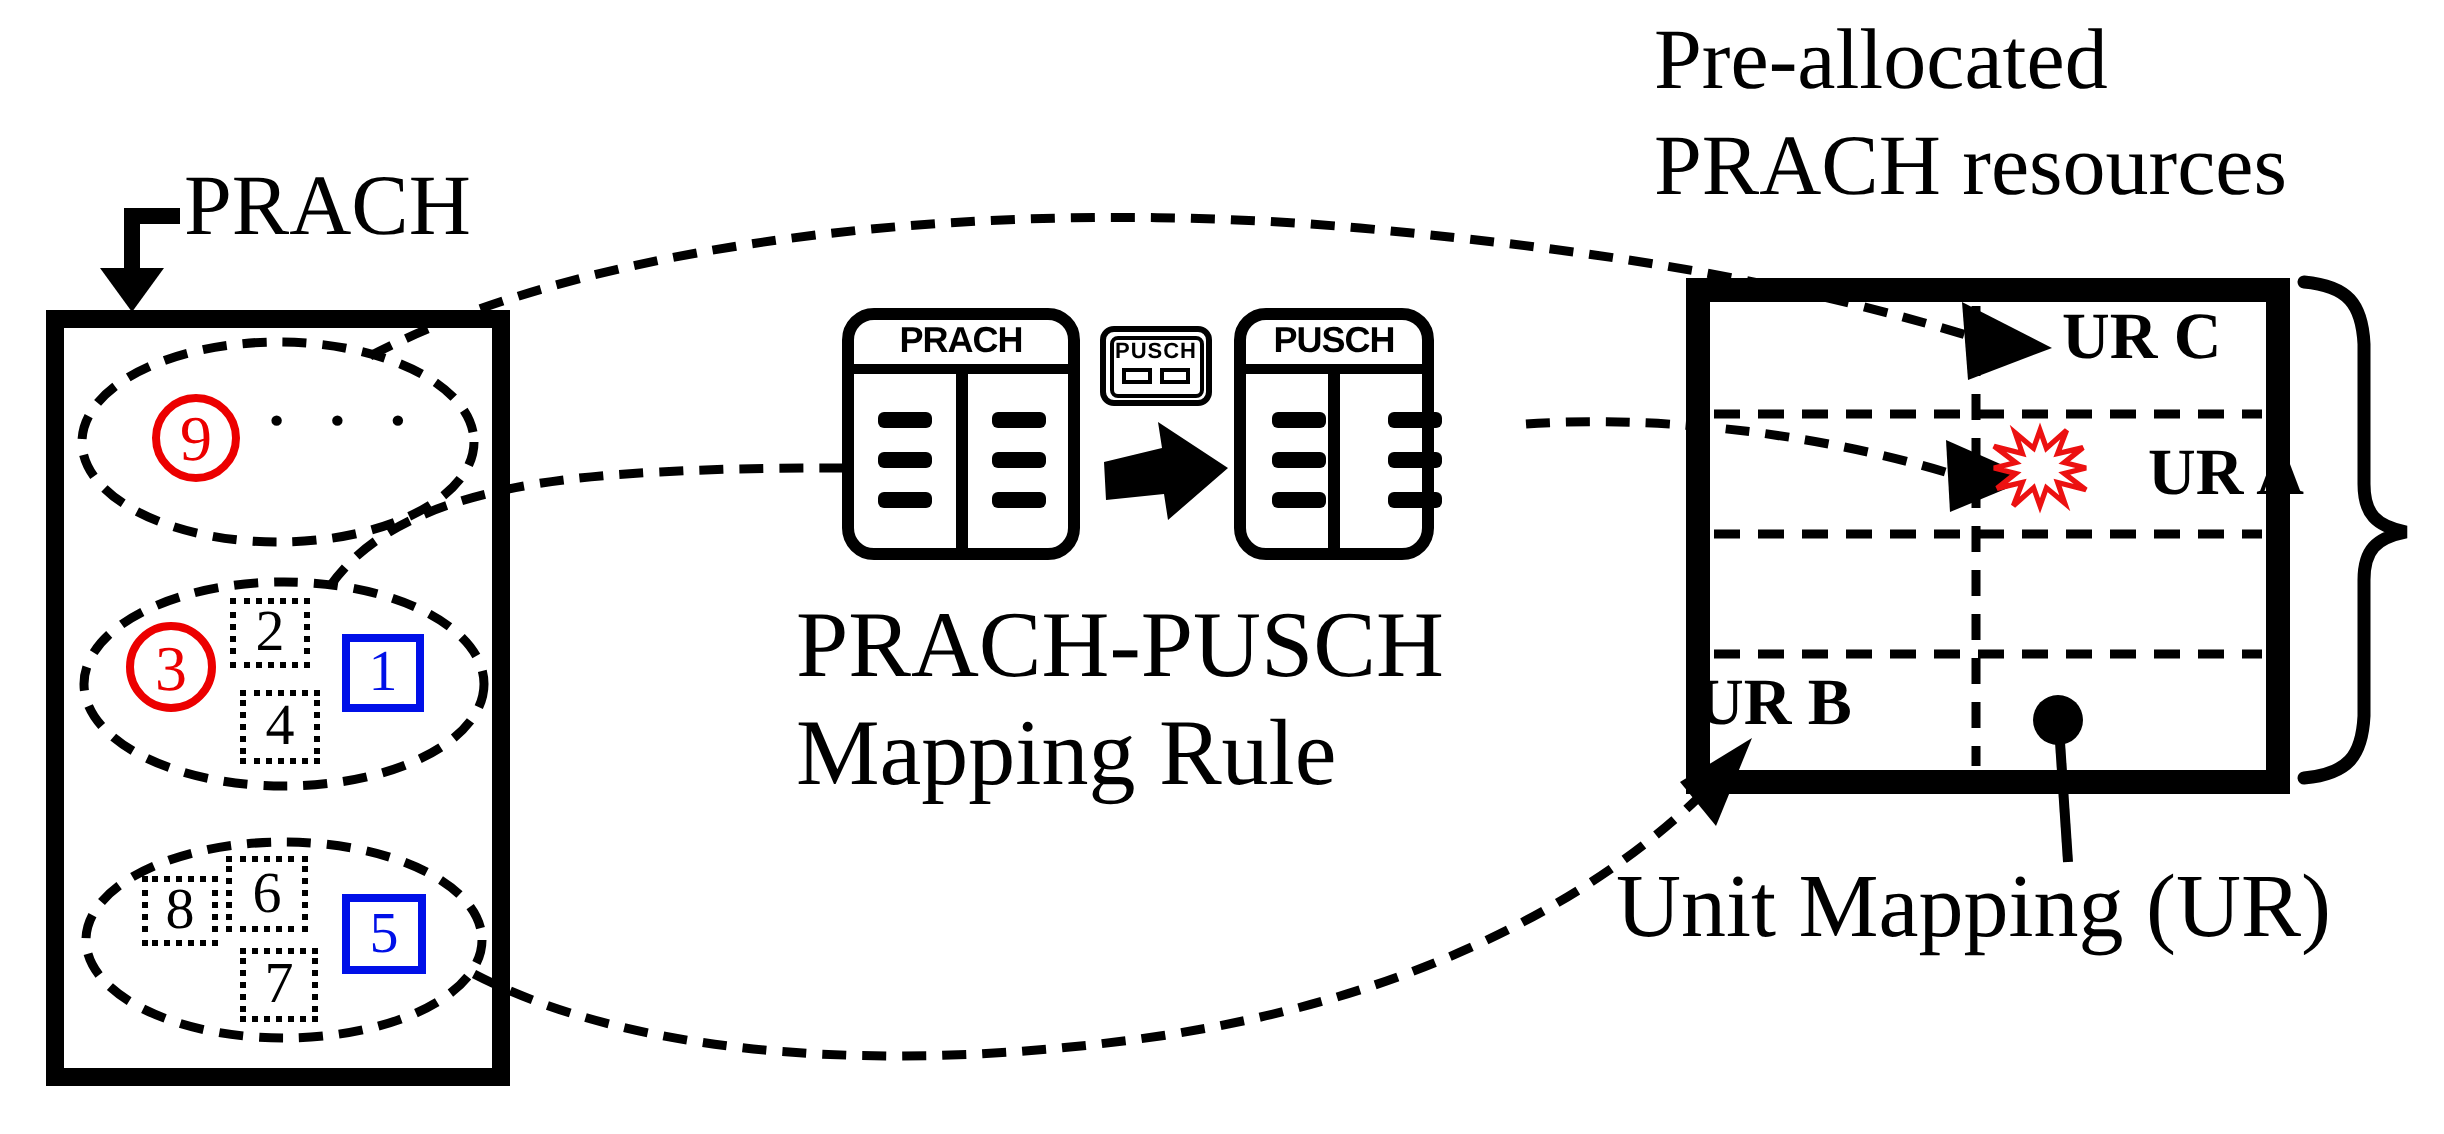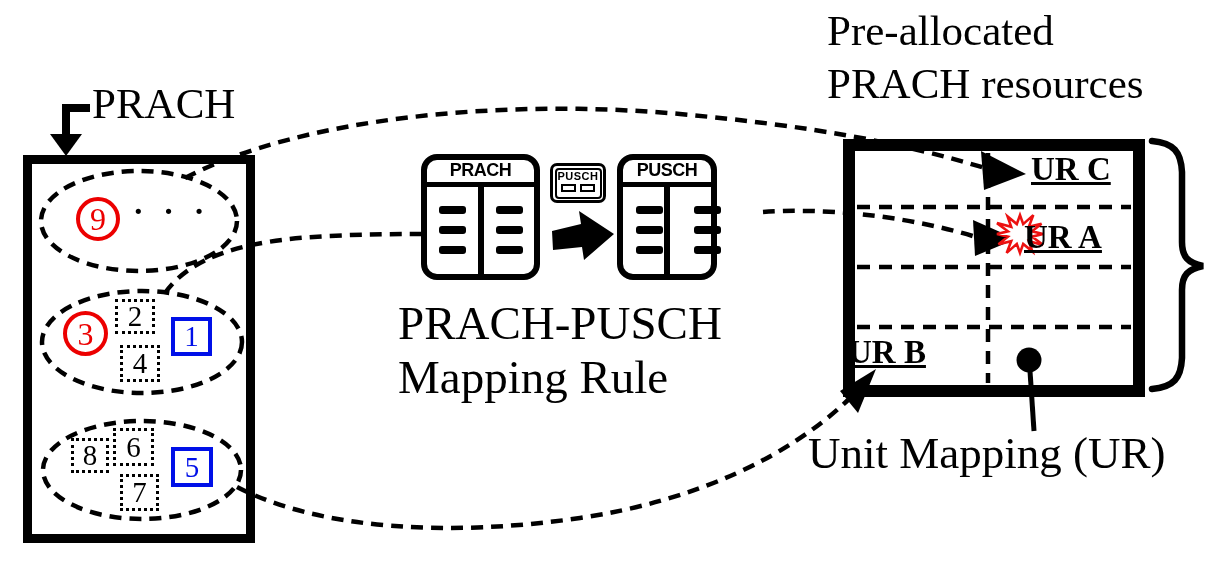--- a/index.html
+++ b/index.html
@@ -44,23 +44,23 @@
               line-height:13px;letter-spacing:0.5px;}
   .rules .rects{display:flex;justify-content:center;gap:4px;margin-top:1px;}
   .rules .rects div{width:15px;height:8px;border:2.2px solid #000;box-sizing:border-box;}
   
   .cap{left:398px;width:370px;text-align:left;font-size:47px;line-height:50px;}
   .cap1{top:298px;} .cap2{top:352px;}
   
   .title{left:827px;font-size:43px;line-height:46px;}
   .t1{top:8px;} .t2{top:61px;}
   .pusch-box{left:843px;top:139px;width:302px;height:258px;border:12px solid #000;box-sizing:border-box;}
-  .ur{font-weight:bold;font-size:33px;line-height:34px;z-index:4;text-decoration:underline;}
+  .ur{font-weight:bold;font-size:33px;line-height:34px;z-index:4;}
   .ur-c{left:1031px;top:152px;}
-  .ur-a{left:1024px;top:220px;}
+  .ur-a{left:1074px;top:220px;}
   .ur-b{left:848px;top:335px;}
   .note{left:808px;top:429px;font-size:45px;line-height:48px;}
 </style>
 </head>
 <body>
 
 <div id="canvas">
 
   <svg id="overlay" width="1222" height="567" viewBox="0 0 1222 567">
 

